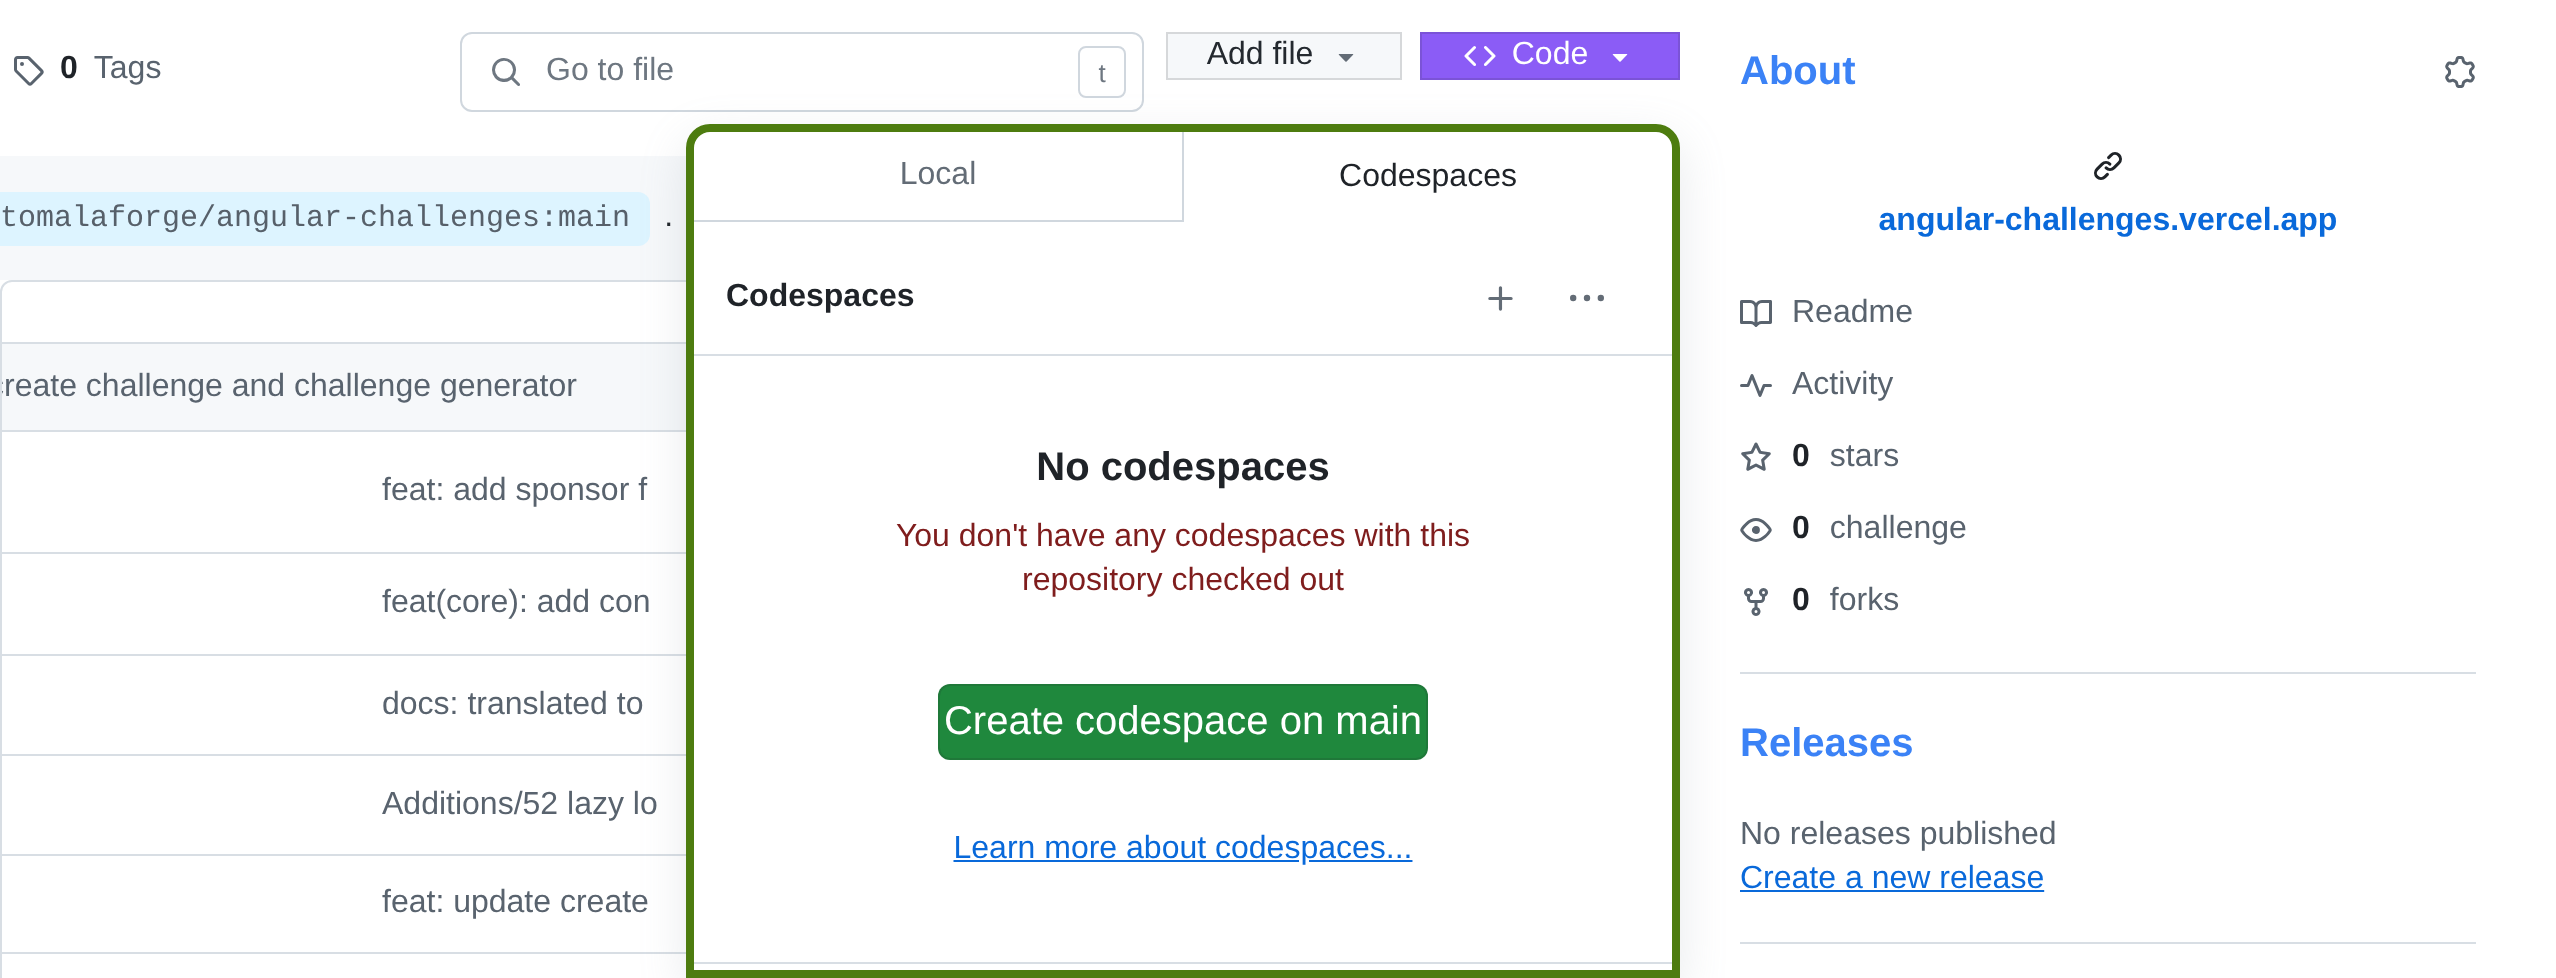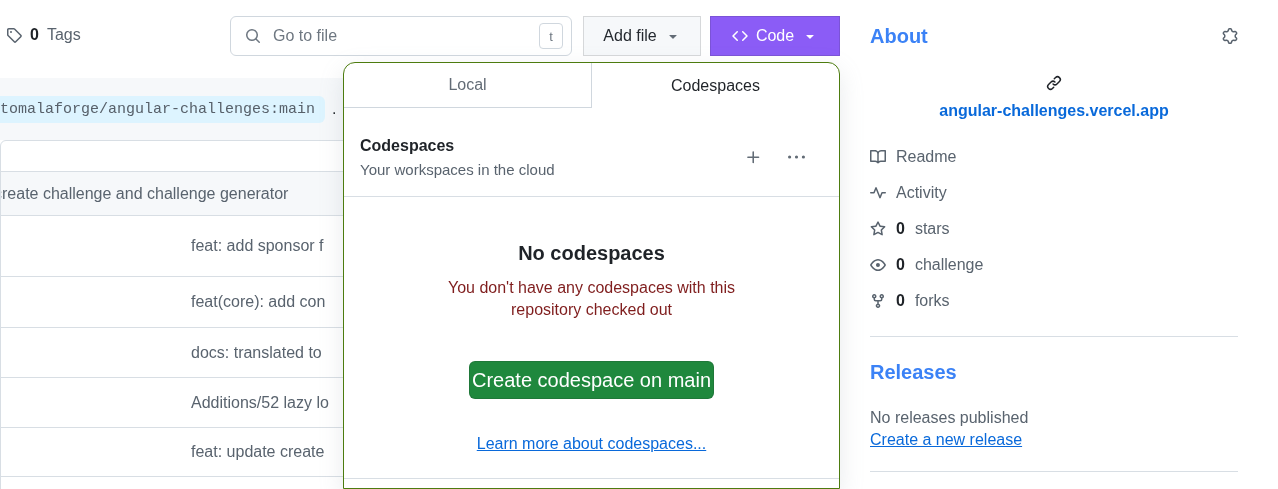--- a/index.html
+++ b/index.html
@@ -22,21 +22,21 @@
   .search-box input{
     flex:1;border:none;outline:none;font-size:16px;color:#1f2328;background:transparent;min-width:0;
     font-family:"Liberation Sans","DejaVu Sans",sans-serif;
   }
   .search-box input::placeholder{color:#6e7781;}
   .kbd{
     flex:none;width:22px;height:24px;border:1px solid #d0d7de;border-radius:4px;color:#6e7781;
     font-size:13px;display:flex;align-items:center;justify-content:center;background:#fff;
   }
   .btn{
-    position:absolute;top:16px;height:40px;box-sizing:border-box;border-radius:0;
+    position:absolute;top:16px;height:24px;box-sizing:border-box;border-radius:0;
     display:flex;align-items:center;justify-content:center;font-size:16px;cursor:pointer;
   }
   .btn-addfile{left:583px;width:118px;background:#f6f8fa;border:1px solid rgba(31,35,40,0.15);color:#24292f;gap:8px;}
   .btn-addfile svg{color:#636c76;}
   .btn-code{left:710px;width:130px;background:#8b5cf6;border:1px solid rgba(31,35,40,0.15);color:#fff;gap:8px;}
   .btn-code svg{color:#fff;}
   
   .branch-bar{
     position:absolute;left:0;top:78px;width:820px;height:62px;background:#f6f8fa;
     display:flex;align-items:center;
@@ -54,21 +54,21 @@
   .ft-row.spacer{height:31px;border-bottom:1px solid #d8dee4;}
   .ft-row.commit-head{height:44px;background:#f6f8fa;}
   .ft-row.commit-head span{margin-left:-7px;white-space:nowrap;}
   .ft-row.file{padding-left:190px;}
   .ft-row.file span{white-space:nowrap;cursor:pointer;}
   .ft-row.stub{height:12px;border-bottom:none;}
   .h61{height:61px;}.h51{height:51px;}.h50{height:50px;}.h49{height:49px;}
   
   .code-dropdown{
     position:absolute;left:343px;top:62px;width:497px;height:427px;box-sizing:border-box;
-    background:#fff;border:1px solid #4d7c0f;border-radius:12px 12px 0 0;
+    background:#fff;border:4px solid #4d7c0f;border-radius:12px 12px 0 0;
     box-shadow:0 8px 24px rgba(140,149,159,0.2);overflow:hidden;
   }
   .cd-tabs{display:flex;height:45px;}
   .cd-tab{flex:1;display:flex;align-items:center;justify-content:center;font-size:16px;cursor:pointer;box-sizing:border-box;}
   .cd-tab.inactive{color:#636c76;border-bottom:1px solid #d0d7de;border-right:1px solid #d0d7de;border-top-left-radius:12px;}
   .cd-tab.active{color:#1f2328;}
   .cd-header{display:flex;align-items:center;padding:26px 32px 16px 16px;}
   .cd-header .titles{flex:1;}
   .cd-title{font-size:16px;font-weight:700;line-height:24px;color:#1f2328;}
   .cd-subtitle{font-size:15px;line-height:20px;color:#59636e;margin-top:2px;}
@@ -182,21 +182,20 @@
   </div>
 
   <div class="code-dropdown">
     <div class="cd-tabs">
       <div class="cd-tab inactive">Local</div>
       <div class="cd-tab active">Codespaces</div>
     </div>
     <div class="cd-header">
       <div class="titles">
         <div class="cd-title">Codespaces</div>
-        <div class="cd-subtitle">Your workspaces in the cloud</div>
       </div>
       <div class="cd-actions">
         <span class="icon-btn">
           <span>
             <svg width="17" height="17" viewBox="0 0 16 16" fill="currentColor">
                 <path d="M7.75 2a.75.75 0 0 1 .75.75V7h4.25a.75.75 0 0 1 0 1.5H8.5v4.25a.75.75 0 0 1-1.5 0V8.5H2.75a.75.75 0 0 1 0-1.5H7V2.75A.75.75 0 0 1 7.75 2Z"></path>
               </svg>
           </span>
         </span>
         <span class="icon-btn">

